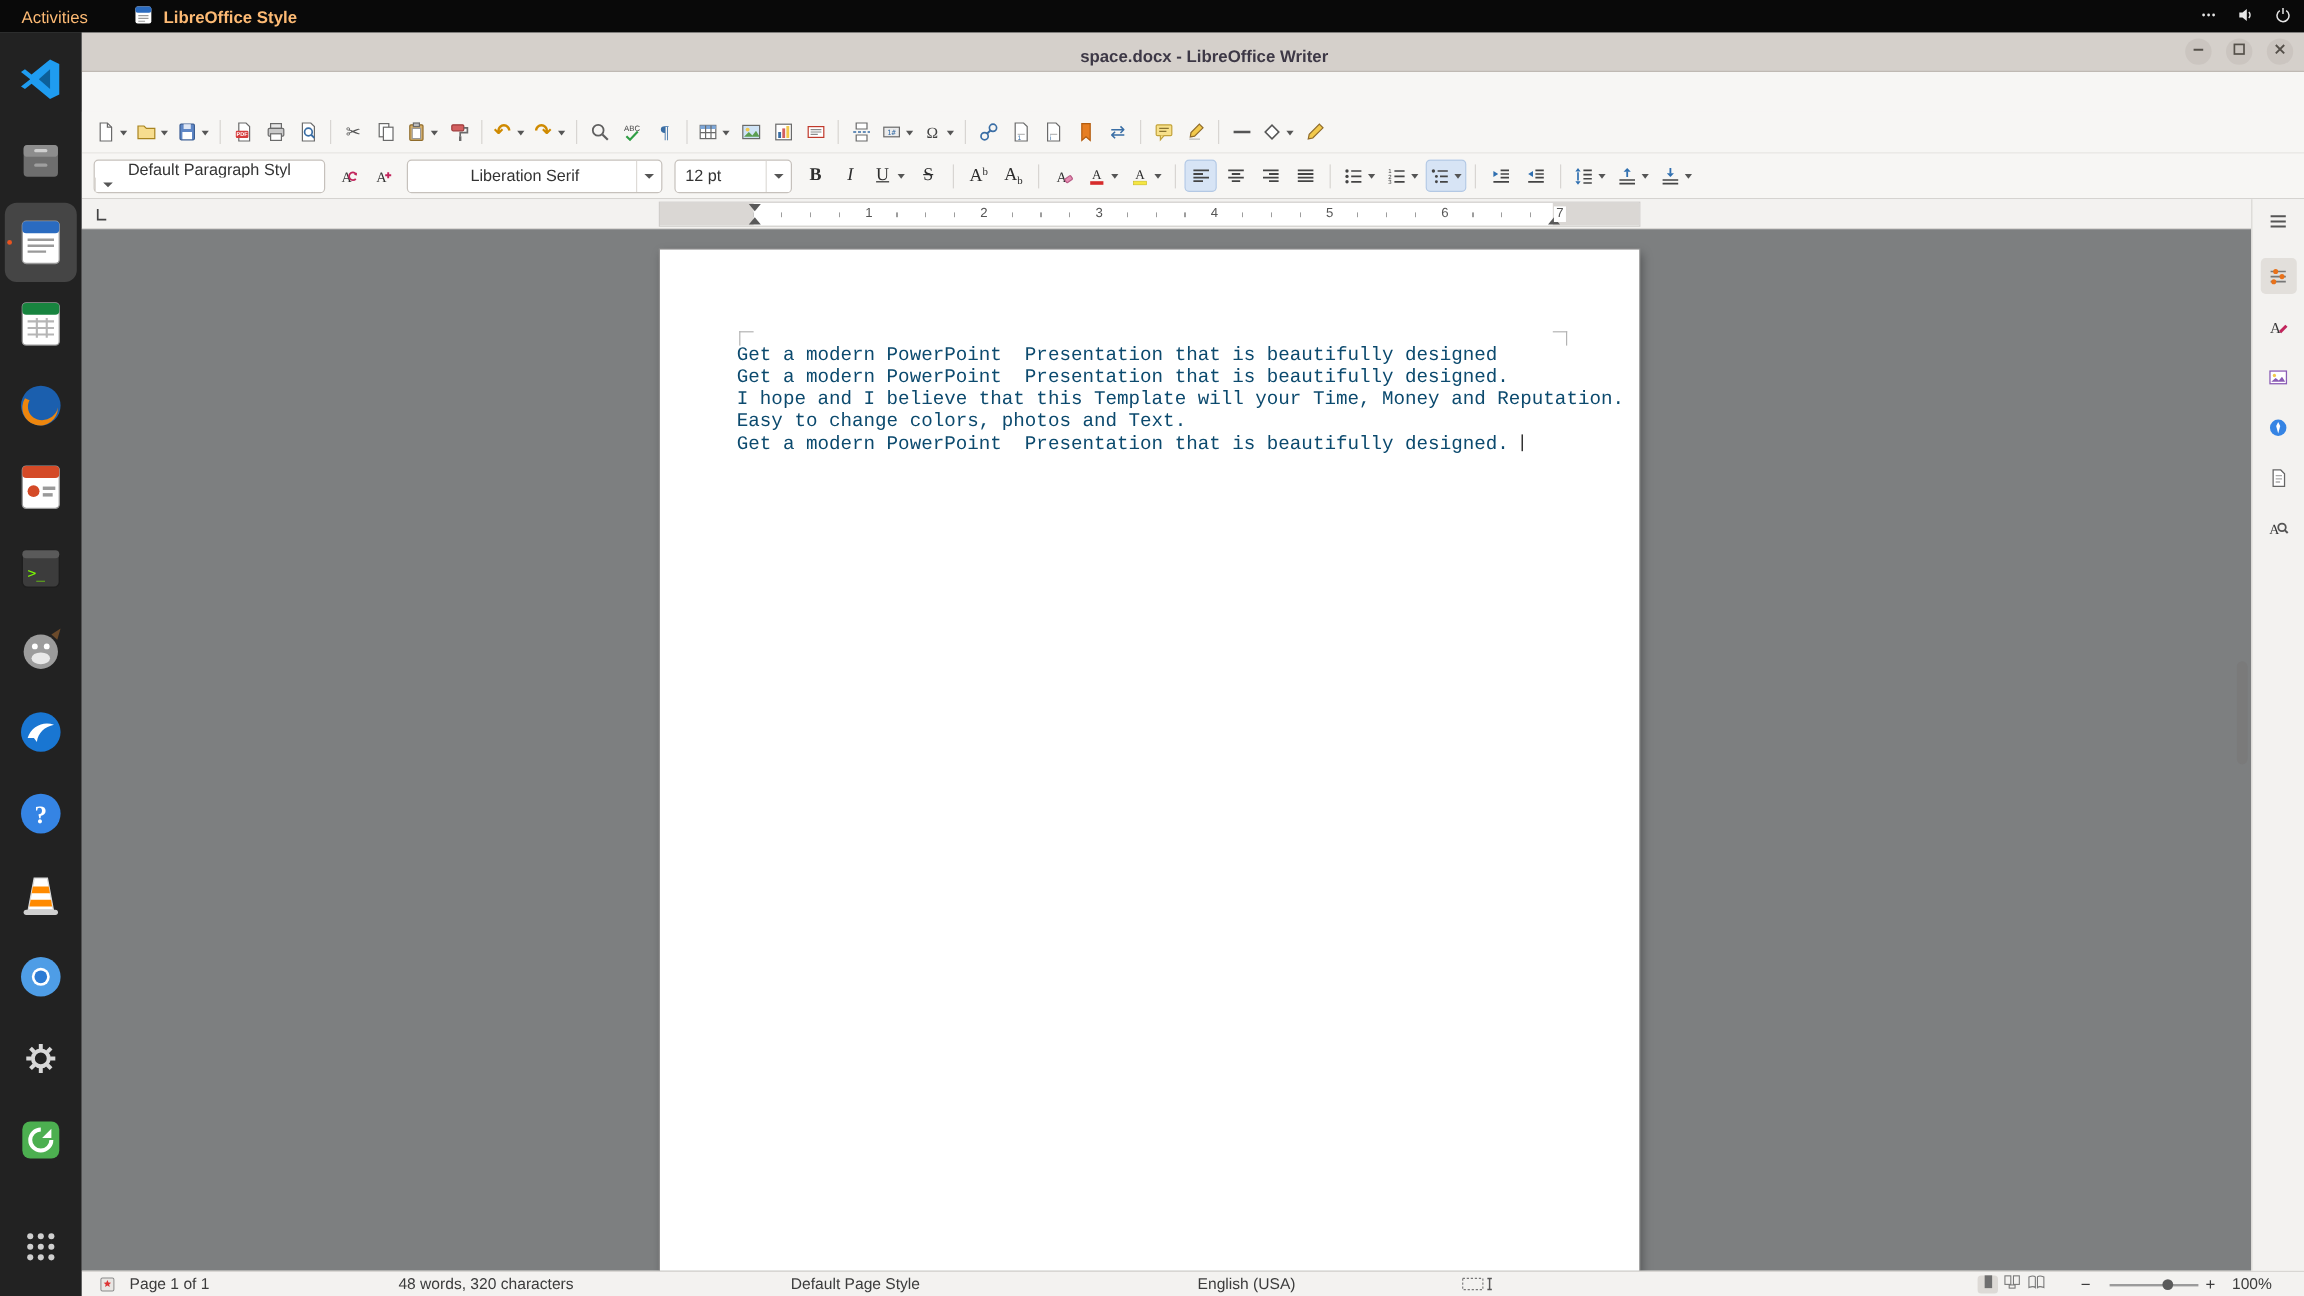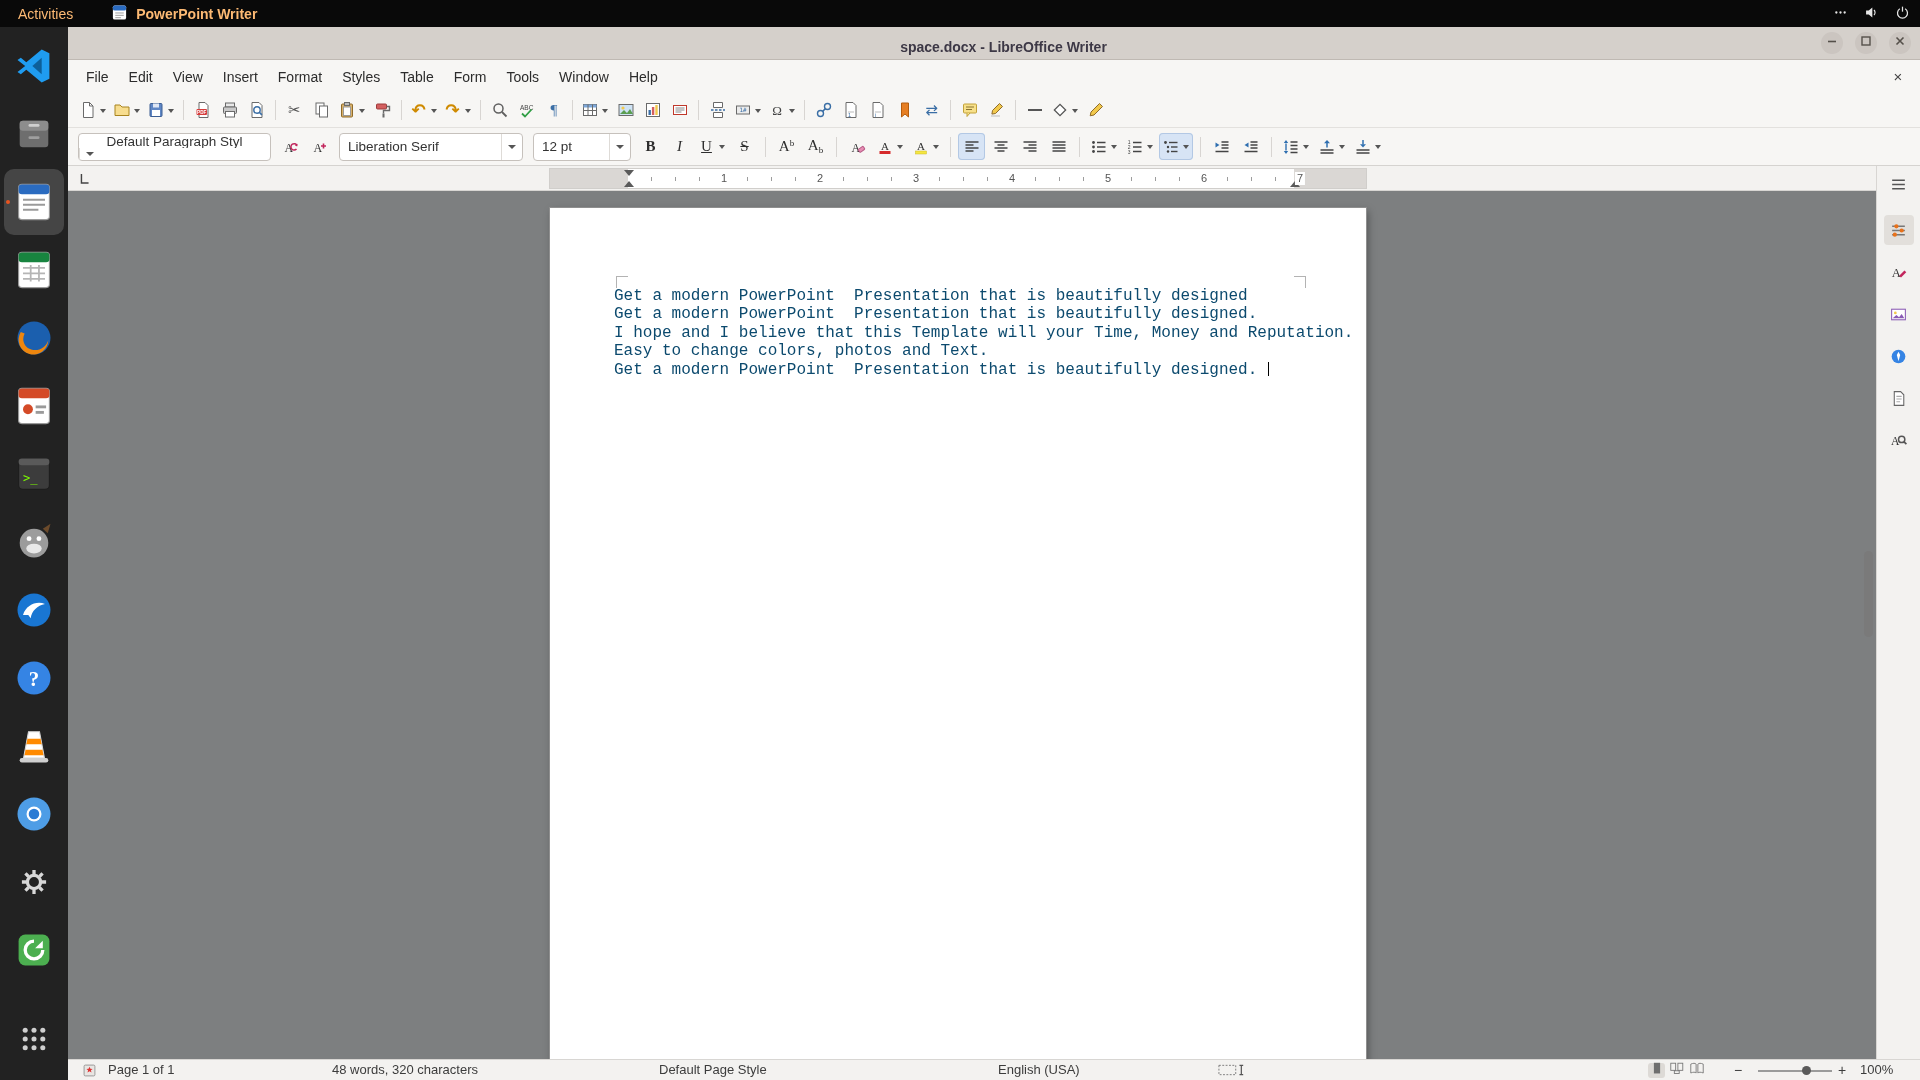--- a/index.html
+++ b/index.html
@@ -46,21 +46,21 @@
   .dd::after { content:""; width:0; height:0; border:3.5px solid transparent; border-top:4px solid #555; margin-top:4px; }
   .sep { width:1px; height:20px; background:#d8d5d2; margin:0 5px; flex:none; }
   .g { font-size:15px; color:#555; line-height:1; font-family:"DejaVu Sans",sans-serif; }
   .tletter { font-family:"Liberation Serif","DejaVu Serif",serif; font-size:15px; color:#2e2e2e; line-height:1; }
 
   .combo { height:28px; background:#fff; border:1px solid #c6c1bc; border-radius:4px; display:flex; align-items:center; font-size:13.5px; color:#333; flex:none; }
   .combo .val { padding:0 8px; white-space:nowrap; overflow:hidden; flex:1; }
   .combo .cdd { width:21px; align-self:stretch; border-left:1px solid #dedbd7; display:flex; align-items:center; justify-content:center; }
   .combo .cdd::after { content:""; border:4px solid transparent; border-top:4.5px solid #555; margin-top:4px; }
   .combo-paragraph { width:193px; margin-right:4px;flex-direction:column; }
-  .combo-font { width:184px; margin:0 4px; }
+  .combo-font { width:213px; margin:0 4px;padding-left:44px; }
   .combo-size { width:98px; margin:0 4px; }
 
   
   .ruler-row { position:absolute; left:0; top:139px; right:44px; height:25px; background:#f3f2f0; border-bottom:1px solid #d8d6d3; }
   .tabsel { position:absolute; left:8px; top:4px; width:17px; height:17px; display:flex; align-items:center; justify-content:center; }
   .ruler-scale { position:absolute; left:482px; top:3px; width:816px; height:19px; background:#fff; box-shadow:0 0 0 1px #d0cecb; }
   .rmargin { position:absolute; top:0; bottom:0; background:#dad7d4; }
   .rmargin.left { left:0; width:78px; } .rmargin.right { left:744px; right:0; }
   .ticks-q { position:absolute; left:78px; width:666px; top:50%; height:4px; margin-top:-2px; background:repeating-linear-gradient(to right, transparent 0 23px, #9d9d9d 23px 24px); }
   .rnum { position:absolute; top:3px; font-size:11px; color:#555; transform:translateX(-50%); background:#fff; padding:0 2px; line-height:13px; }
@@ -100,21 +100,21 @@
 <body>
 
 <div class="topbar">
   <div class="activities">Activities</div>
   <div class="app-badge">
     <span><svg width="17" height="17" viewBox="0 0 18 18" fill="none">
           <rect x="2" y="1.5" width="14" height="15" rx="2" fill="#fff"></rect>
           <rect x="2" y="1.5" width="14" height="5.5" rx="2" fill="#2a6bc0"></rect>
           <path d="M4.5 9.5h9M4.5 12h9M4.5 14.5h6" stroke="#9a9a9a"></path>
         </svg></span>
-    <span>PowerPoint Writer</span>
+    <span>LibreOffice Style</span>
   </div>
   <div class="tb-right">
     <span><svg width="15" height="15" viewBox="0 0 18 18" fill="none">
           <circle cx="4" cy="9" r="1.4" fill="#e6e6e6"></circle>
           <circle cx="9" cy="9" r="1.4" fill="#e6e6e6"></circle>
           <circle cx="14" cy="9" r="1.4" fill="#e6e6e6"></circle>
         </svg></span>
     <span><svg width="15" height="15" viewBox="0 0 18 18" fill="none">
           <path d="M2.5 6.5v5h3.2L10 15V3L5.7 6.5z" fill="#e6e6e6"></path>
           <path d="M12 6a4.2 4.2 0 0 1 0 6" stroke="#e6e6e6" stroke-width="1.4"></path>
@@ -291,34 +291,20 @@
             </svg></span>
         </div>
       <div class="wbtn">
           <span><svg width="18" height="18" viewBox="0 0 18 18" fill="none">
               <path d="M5.5 5.5l7 7M12.5 5.5l-7 7" stroke="#55504a" stroke-width="1.6"></path>
             </svg></span>
         </div>
     </div>
   </div>
 
-  <div class="menubar">
-    <span class="menu-item">File</span>
-      <span class="menu-item">Edit</span>
-      <span class="menu-item">View</span>
-      <span class="menu-item">Insert</span>
-      <span class="menu-item">Format</span>
-      <span class="menu-item">Styles</span>
-      <span class="menu-item">Table</span>
-      <span class="menu-item">Form</span>
-      <span class="menu-item">Tools</span>
-      <span class="menu-item">Window</span>
-      <span class="menu-item">Help</span>
-      <span class="close-doc">×</span>
-  </div>
 
   <div class="tbar tbar-standard">
       <div class="tbtn">
         <span class="ticon">
           <svg width="18" height="18" viewBox="0 0 18 18" fill="none">
             <path d="M4.5 1.5h6L14 5v11.5H4.5z" fill="#fff" stroke="#6a6a6a"></path>
             <path d="M10.5 1.5V5H14" stroke="#6a6a6a"></path>
           </svg>
         </span>
         <span class="dd"></span>

